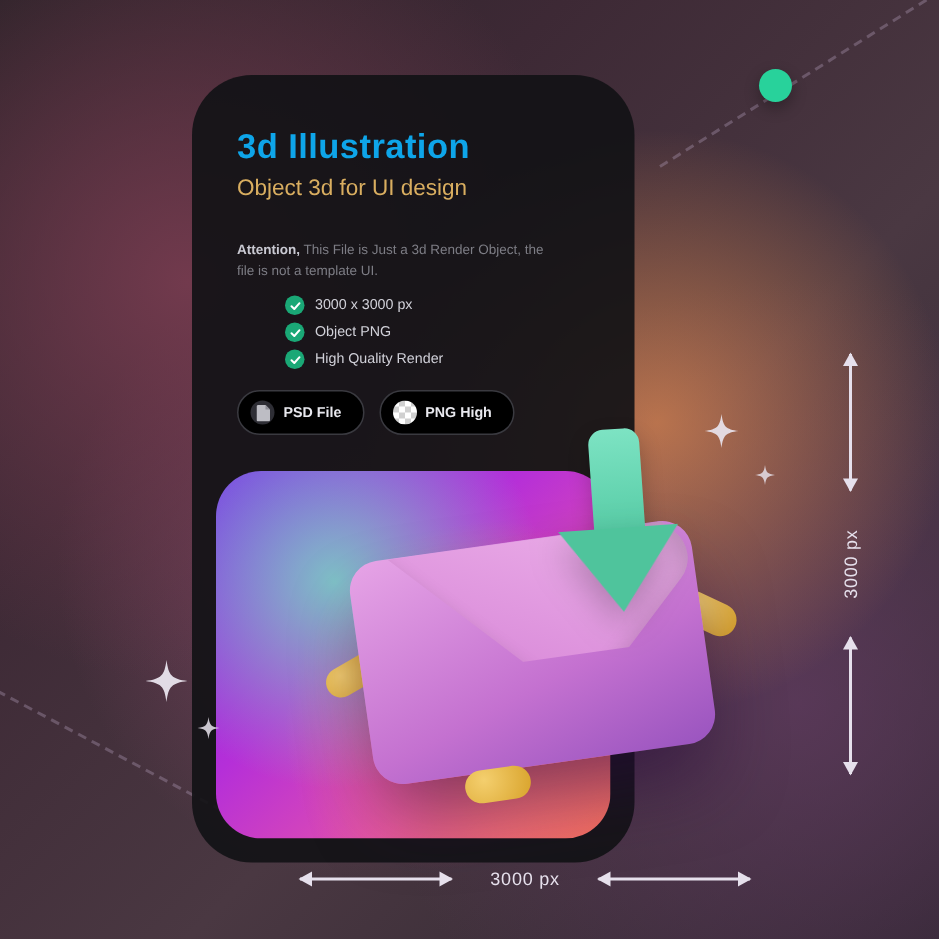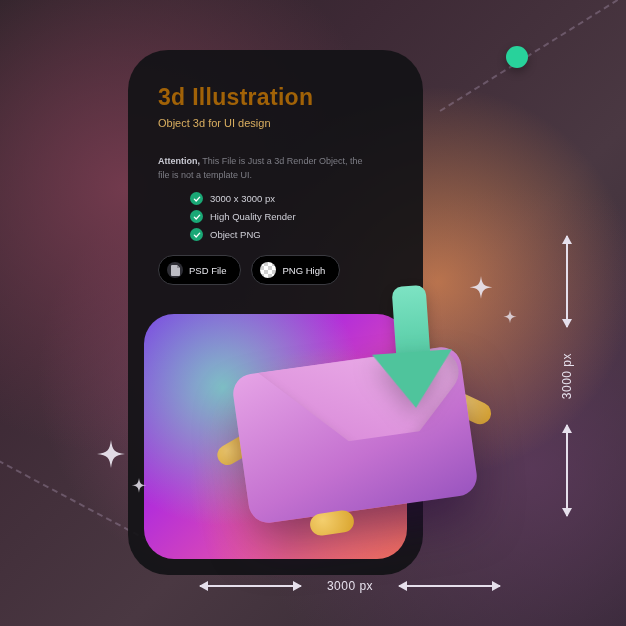--- a/index.html
+++ b/index.html
@@ -24,40 +24,40 @@
       color: #fff;
     }
     .dot-accent {
       position: absolute;
       top: 46px; right: 98px;
       width: 22px; height: 22px;
       background: #28d29b;
       border-radius: 50%;
       box-shadow: 0 4px 10px rgba(0,0,0,0.3);
     }
-    .title { font-size: 23px; font-weight: 700; color: #a16207; letter-spacing: 0.3px; }
-    .subtitle { font-size: 11px; color: #d9ae60; margin-top: 6px; font-weight: 500; }
+    .title { font-size: 23px; font-weight: 700; color: #0ea5e9; letter-spacing: 0.3px; }
+    .subtitle { font-size: 15px; color: #d9ae60; margin-top: 6px; font-weight: 500; }
     .attention {
       font-size: 9px; color: #7d7d85; margin-top: 26px; line-height: 1.5;
       max-width: 210px;
     }
     .attention .label { color: #c9c9d2; font-weight: 600; }
     .features { list-style: none; margin-top: 10px; }
     .features li { display: flex; align-items: center; gap: 7px; font-size: 9.5px; color: #d0d0d8; margin-bottom: 5px; padding-left: 32px; }
     .check {
       width: 13px; height: 13px; background: #1aa876; border-radius: 50%;
       display: flex; align-items: center; justify-content: center; flex-shrink: 0;
     }
     .check svg { width: 8px; height: 8px; }
     .chips { display: flex; gap: 10px; margin-top: 14px; }
     .chip {
       display: flex; align-items: center; gap: 6px;
       background: #000; border: 1px solid #3a3a40;
       border-radius: 999px; padding: 6px 14px 6px 8px;
-      font-size: 9.5px; color: #e8e8ee; font-weight: 400;
+      font-size: 9.5px; color: #e8e8ee; font-weight: 700;
     }
     .chip .chip-icon {
       width: 16px; height: 16px; border-radius: 50%;
       display: flex; align-items: center; justify-content: center;
     }
     .chip .ic-psd { background: #2e2e35; }
     .chip .ic-png {
       background:
         repeating-conic-gradient(#d0d0d0 0 25%, #ffffff 0 50%) 0 0/8px 8px;
     }
@@ -213,29 +213,29 @@
           </svg>
       </span>
       <span>3000 x 3000 px</span>
     </li>
     <li>
       <span class="check">
         <svg viewBox="0 0 12 12">
             <path d="M2 6.2 4.8 9 10 3.2" fill="none" stroke="#fff" stroke-width="2" stroke-linecap="round" stroke-linejoin="round"></path>
           </svg>
       </span>
-      <span>High Quality Render</span>
+      <span>Object PNG</span>
     </li>
     <li>
       <span class="check">
         <svg viewBox="0 0 12 12">
             <path d="M2 6.2 4.8 9 10 3.2" fill="none" stroke="#fff" stroke-width="2" stroke-linecap="round" stroke-linejoin="round"></path>
           </svg>
       </span>
-      <span>Object PNG</span>
+      <span>High Quality Render</span>
     </li>
   </ul>
 
   <div class="chips">
     <div class="chip">
       <span class="chip-icon ic-psd">
         <svg width="9" height="11" viewBox="0 0 9 11">
             <path d="M1 0h5l3 3v7a1 1 0 0 1-1 1H1a1 1 0 0 1-1-1V1a1 1 0 0 1 1-1z" fill="#bdbdc4"></path>
             <path d="M6 0v3h3" fill="#8f8f98"></path>
           </svg>

